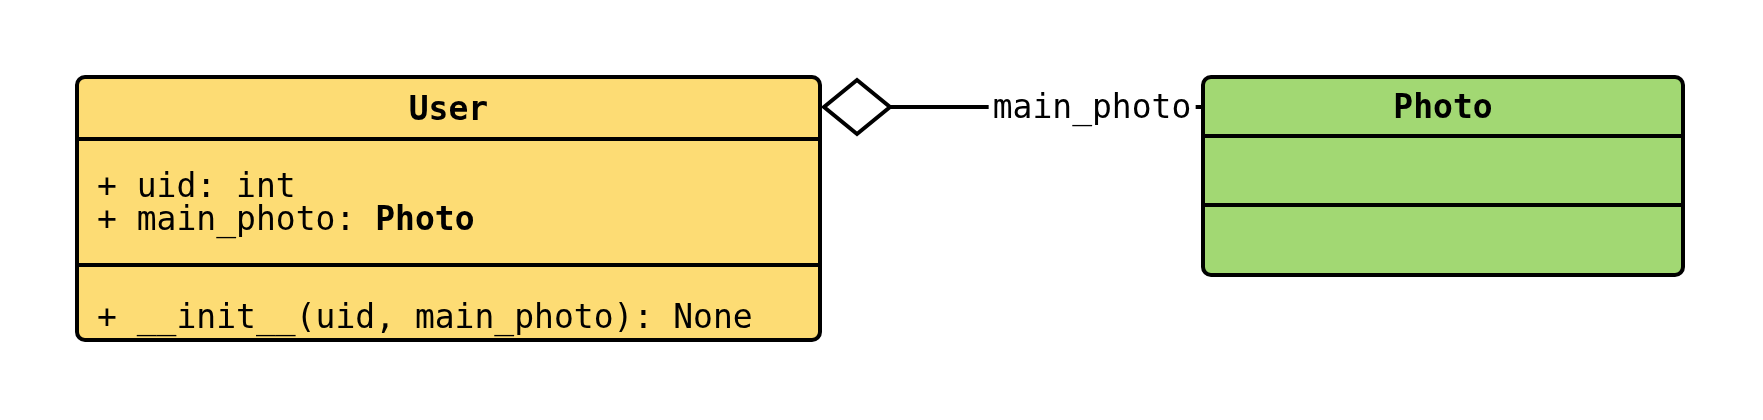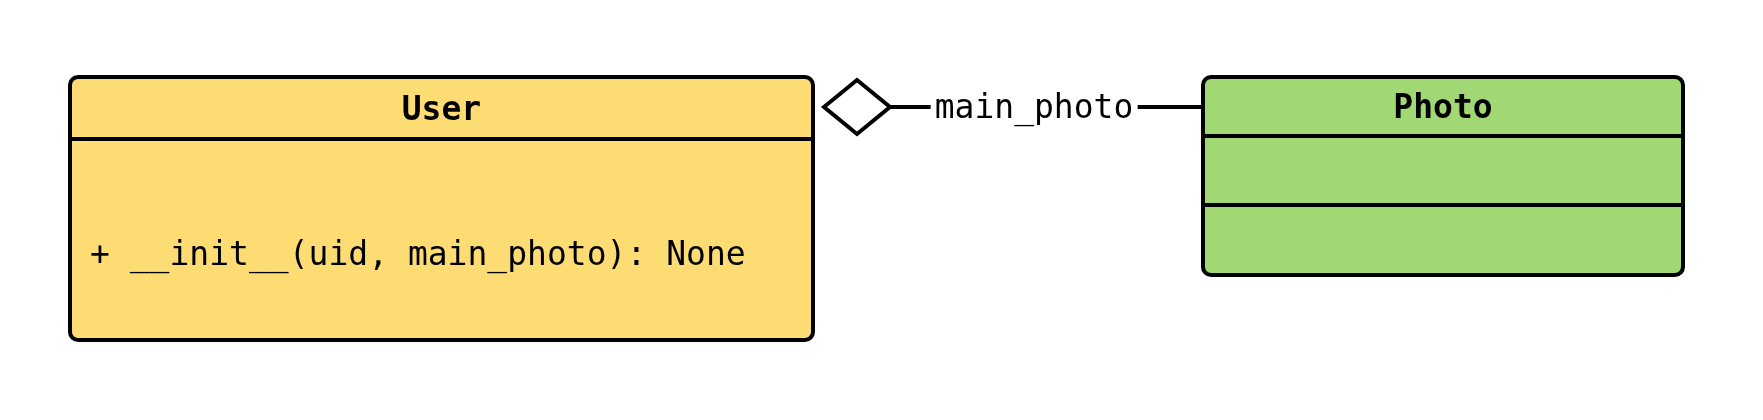--- a/index.html
+++ b/index.html
@@ -19,21 +19,21 @@
     position: absolute;
     box-sizing: border-box;
     border: 4px solid #000000;
     border-radius: 10px;
     overflow: hidden;
     display: flex;
     flex-direction: column;
     z-index: 1;
   }
   .uml-box.user {
-    left: 68px;
+    left: 75px;
     top: 75px;
     width: 747px;
     height: 267px;
   }
   .uml-box.photo {
     left: 1201px;
     top: 75px;
     width: 484px;
     height: 202px;
   }
@@ -80,40 +80,44 @@
   }
   .connector-svg {
     position: absolute;
     left: 0;
     top: 0;
     z-index: 2;
     pointer-events: none;
   }
   .relationship-label {
     position: absolute;
-    left: 1034px;
+    left: 1092px;
     top: 107px;
     transform: translate(-50%, -50%);
     font-size: 33px;
     line-height: 36px;
     color: #000000;
     background: #ffffff;
     padding: 0 4px;
     white-space: nowrap;
     z-index: 3;
   }
 </style>
 </head>
 <body>
 
 <div class="canvas">
 
   <div class="uml-box user" style="background-color: rgb(253, 220, 116);">
     <div class="sec sec-header divided">
       <span class="class-title">User</span>
+    </div>
+    <div class="sec sec-attrs sec-body divided">
+      <div class="member-row"><span>+ uid: int</span><span class="type-bold"></span></div>
+      <div class="member-row"><span>+ main_photo: </span><span class="type-bold">Photo</span></div>
     </div>
     <div class="sec grow sec-body">
       <div class="member-row"><span>+ __init__(uid, main_photo): None</span></div>
     </div>
   </div>
 
   <div class="uml-box photo" style="background-color: rgb(162, 216, 115);">
     <div class="sec sec-header divided">
       <span class="class-title">Photo</span>
     </div>

